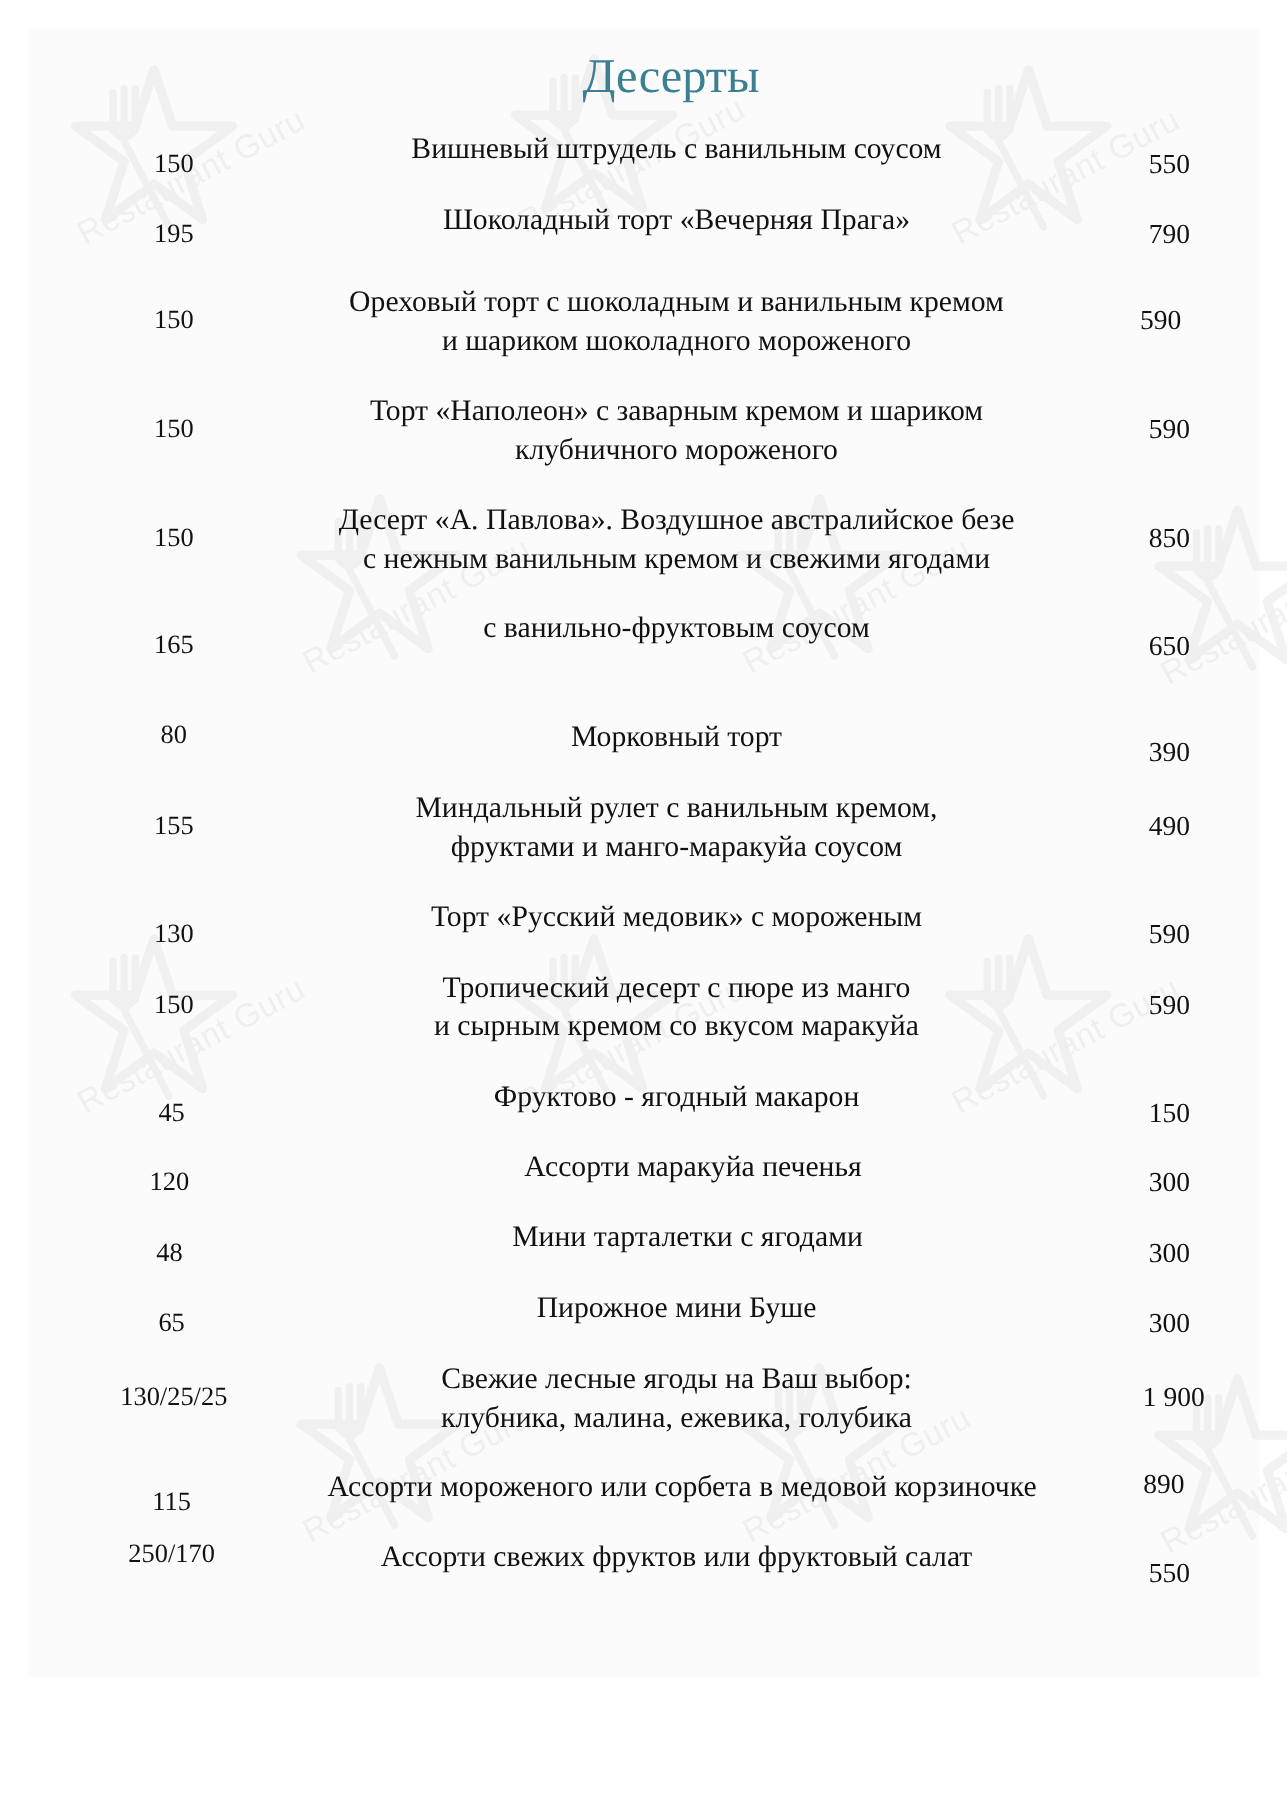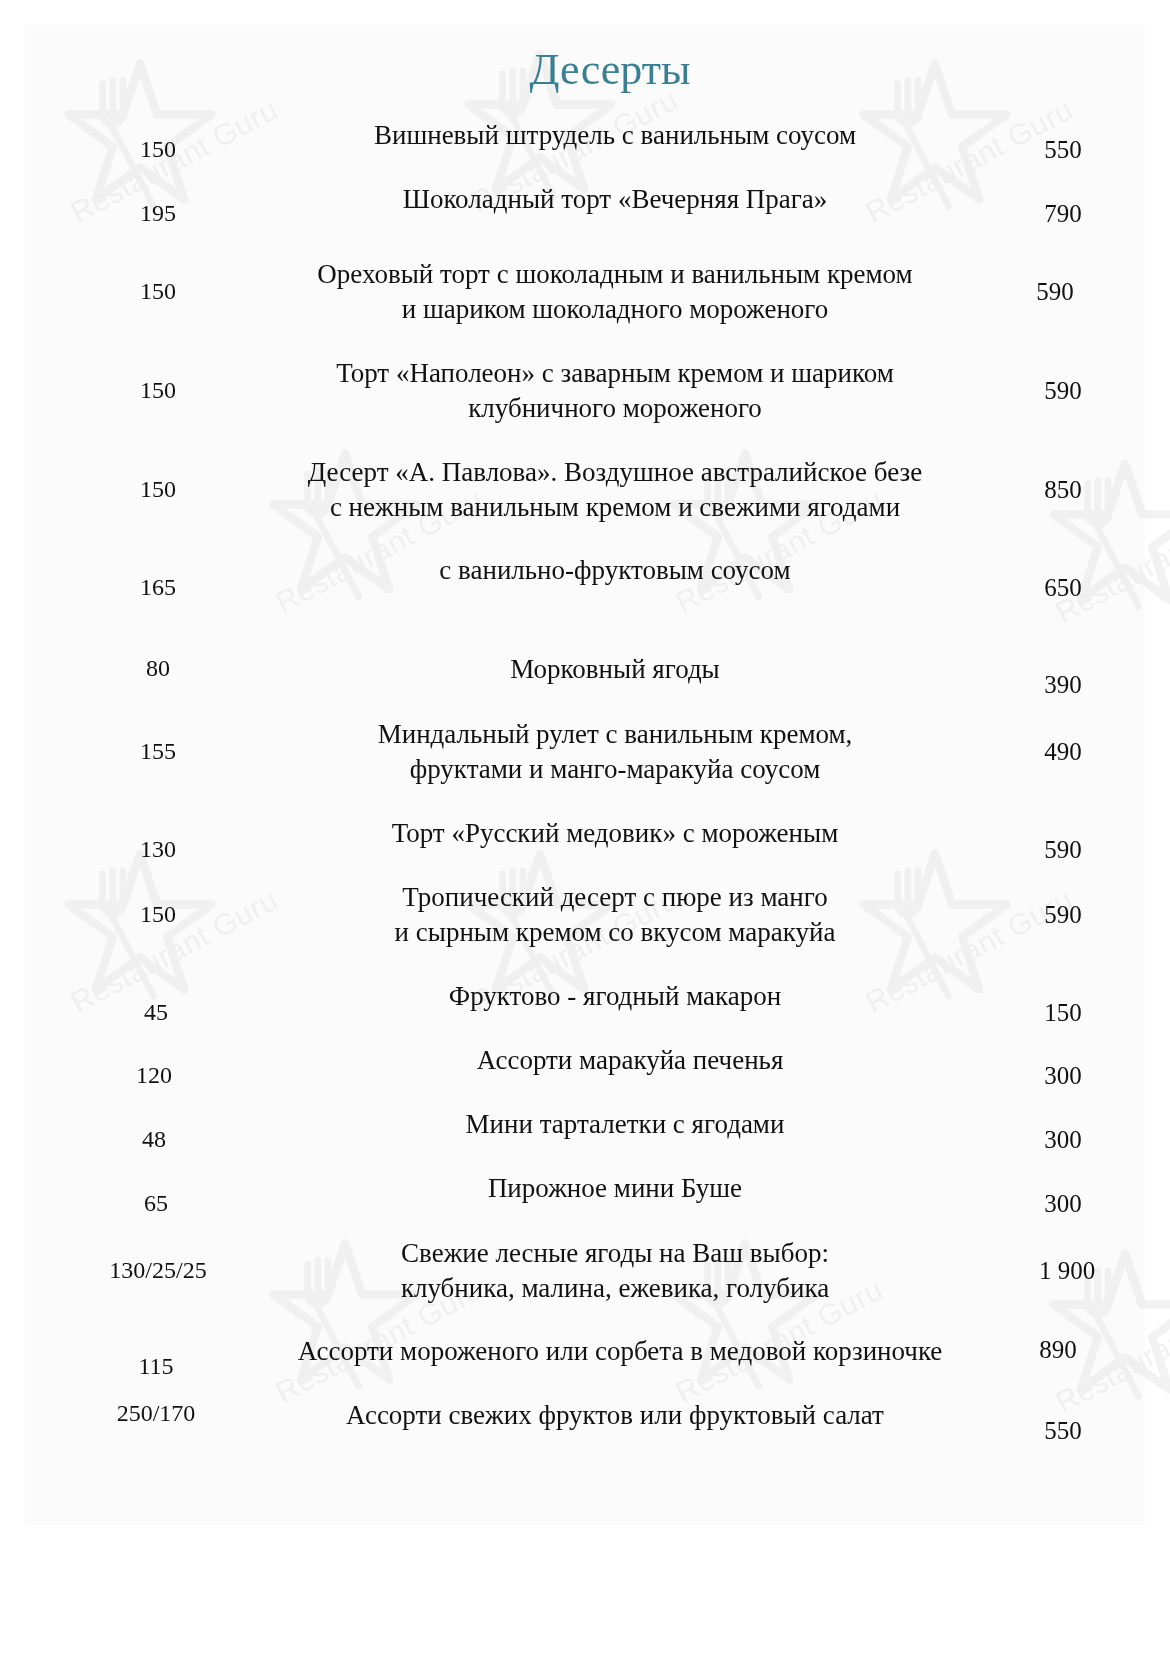--- a/index.html
+++ b/index.html
@@ -226,21 +226,21 @@
   <div class="weight" style="top:22px;">165</div>
   <div class="name" style="top:0;">
     <div>с ванильно-фруктовым соусом</div>
   </div>
   <div class="price" style="top:22px;">650</div>
 </div>
 
 <div class="menu-row" style="top:652px;">
   <div class="weight" style="top:4px;">80</div>
   <div class="name" style="top:0;">
-    <div>Морковный ягоды</div>
+    <div>Морковный торт</div>
   </div>
   <div class="price" style="top:20px;">390</div>
 </div>
 
 <div class="menu-row" style="top:717px;">
   <div class="weight" style="top:22px;">155</div>
   <div class="name" style="top:0;">
     <div>Миндальный рулет с ванильным кремом,</div>
     <div>фруктами и манго-маракуйа соусом</div>
   </div>

